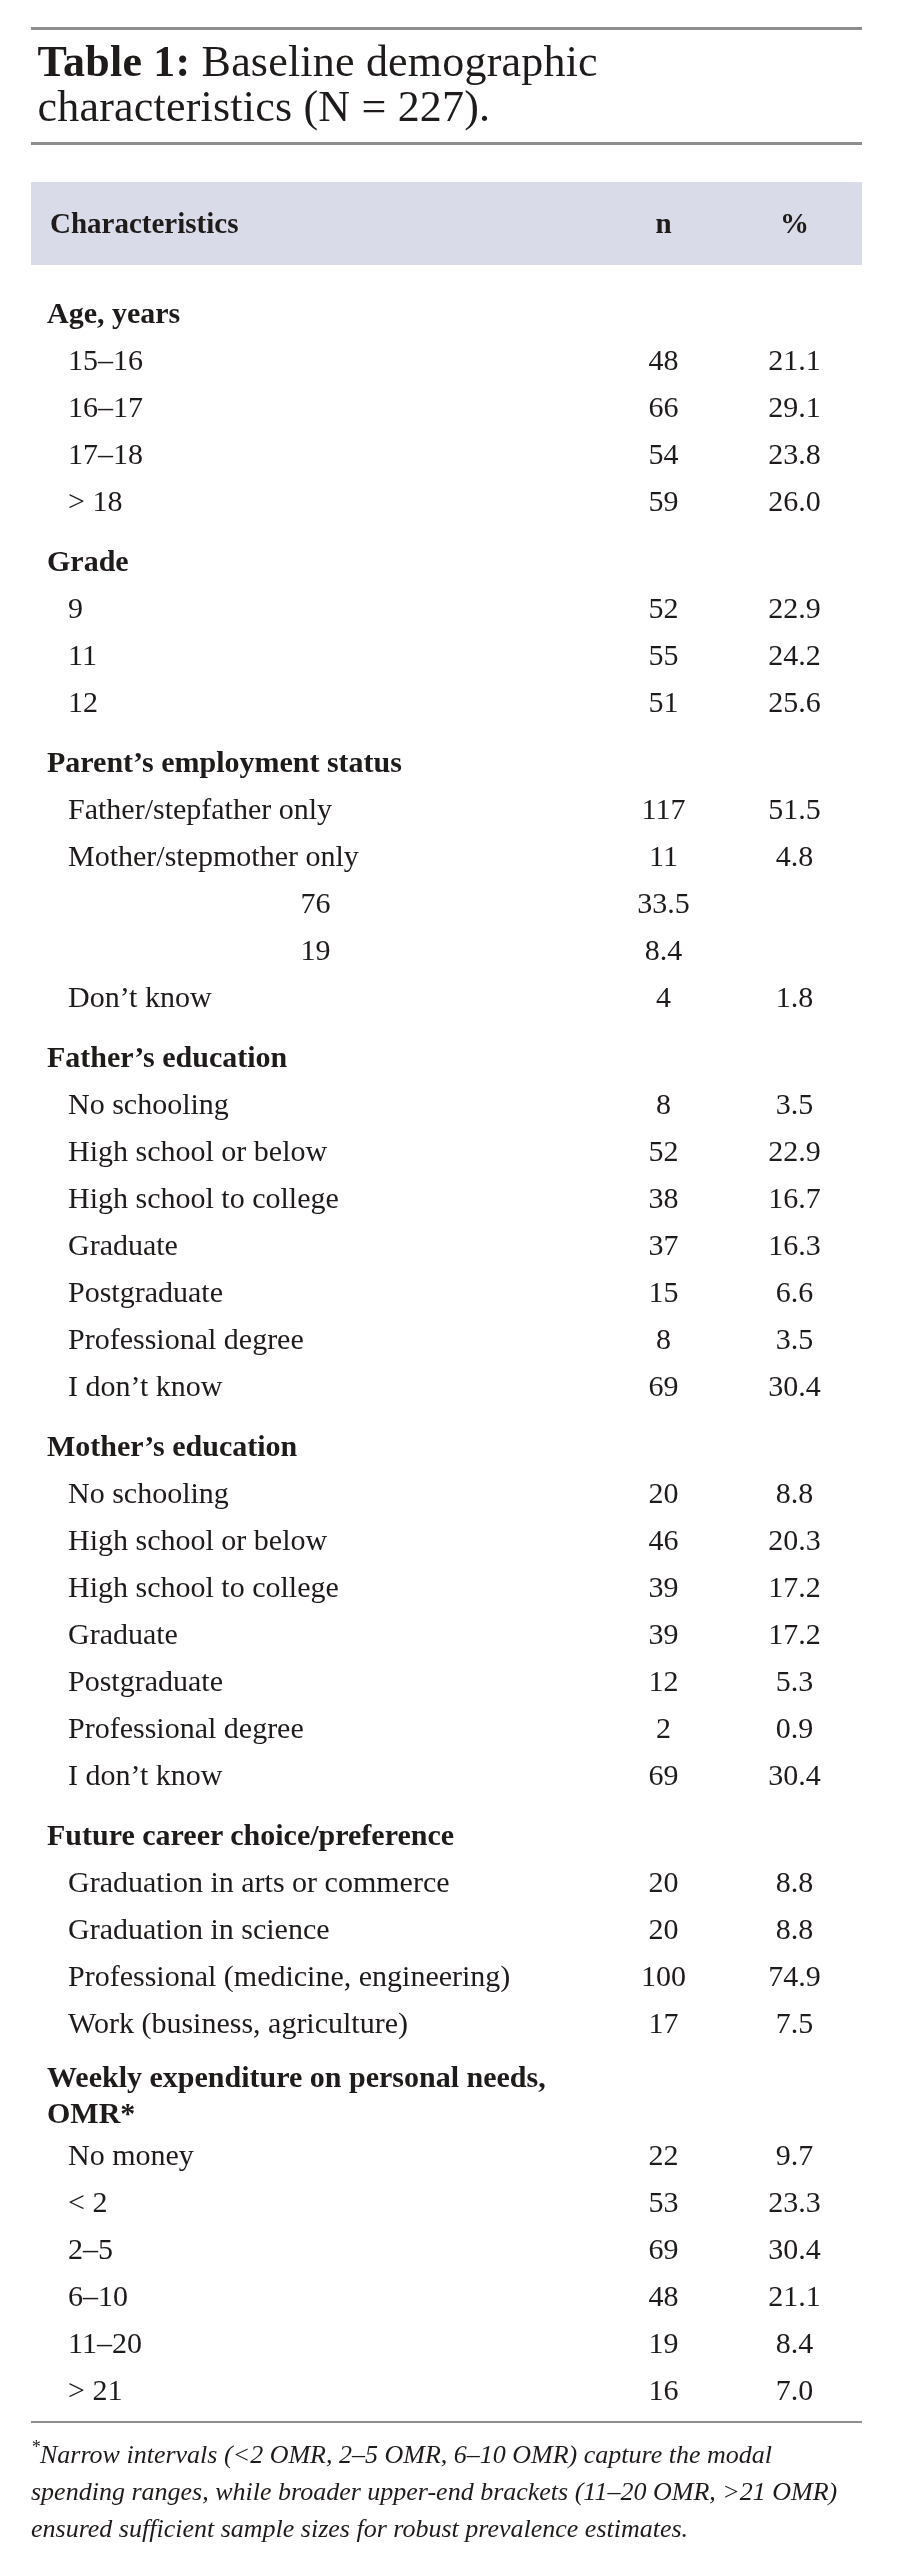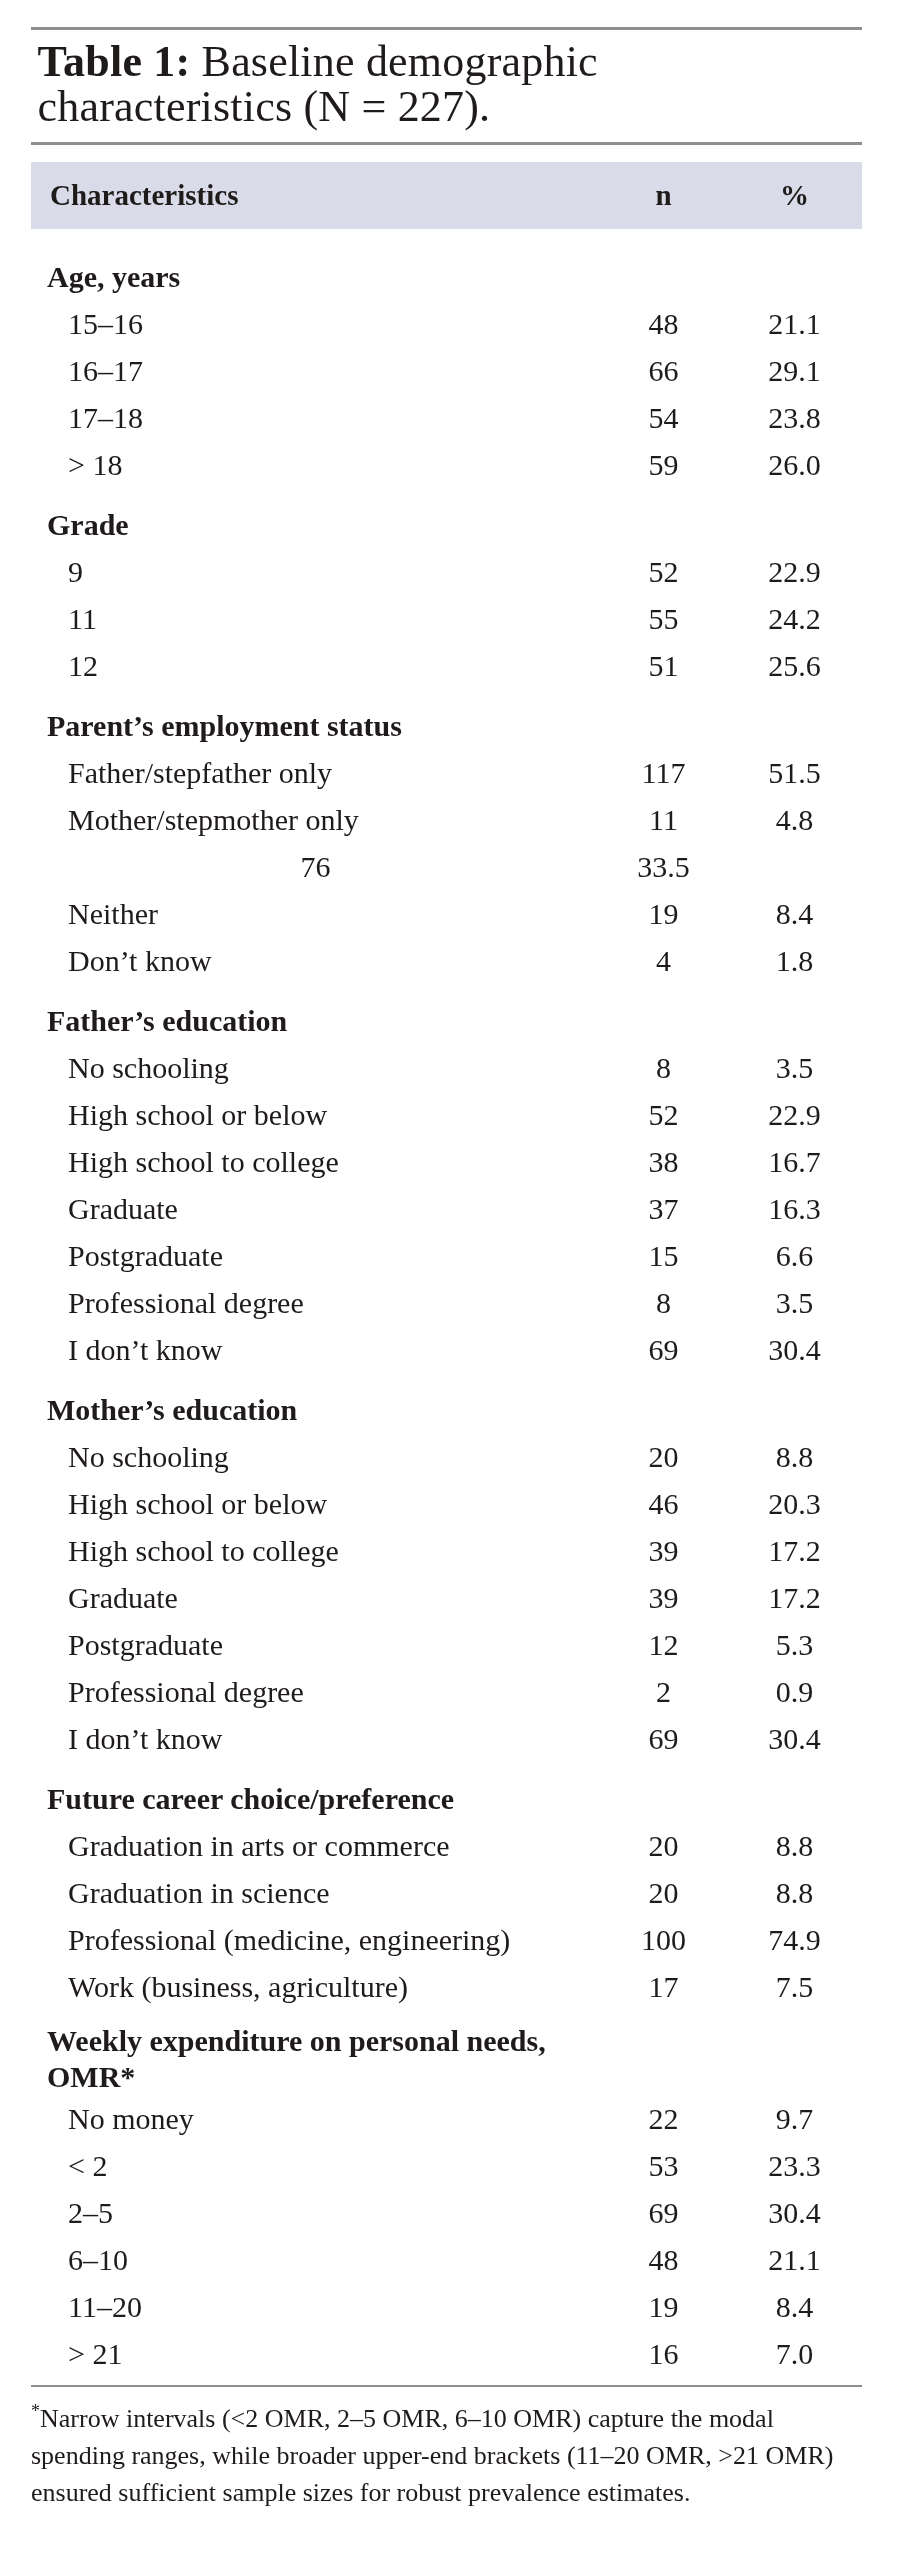--- a/index.html
+++ b/index.html
@@ -22,40 +22,41 @@
   .rule-bottom{margin-top:7.5px;}
 
   .caption{
     margin:9.4px 0 0 6.6px;
     font-size:44px;line-height:45px;
     letter-spacing:0.2px;
   }
   .caption-label{font-weight:bold;}
 
   .head-band{
-    margin-top:17px;height:67px;background:var(--band);
+    margin-top:37px;height:83px;background:var(--band);
     display:grid;grid-template-columns:1fr 127px 135px;align-items:center;
     font-weight:bold;font-size:29px;
   }
   .head-band .col-label{padding-left:19px;}
   .col-n,.col-pct{text-align:center;}
 
   #table-body{padding-top:11.2px;}
   .row{
     display:grid;grid-template-columns:1fr 127px 135px;
     align-items:center;min-height:47px;
     font-size:30px;line-height:36px;
   }
   .row .cell-n,.row .cell-pct{text-align:center;}
   .section-header{margin-top:13px;font-weight:bold;}
   .section-header .cell-label{padding-left:16px;max-width:544px;}
   .item-row .cell-label{padding-left:37px;}
 
   .footnote{
     margin:13px 0 0 0;
+    font-style:italic;
     font-size:26px;line-height:37px;
   }
   .footnote sup{font-size:18px;line-height:0;}
 </style>
 </head>
 <body>
 
 <div class="page">
 
   <div class="rule rule-top"></div>
@@ -129,21 +130,20 @@
       <div class="row item-row">
         <div class="cell cell-label">Mother/stepmother only</div>
         <div class="cell cell-n">11</div>
         <div class="cell cell-pct">4.8</div>
       </div>
       <div class="row item-row">
         <div class="cell cell-n">76</div>
         <div class="cell cell-pct">33.5</div>
       </div>
       <div class="row item-row">
-        <div class="cell cell-label">Neither</div>
         <div class="cell cell-n">19</div>
         <div class="cell cell-pct">8.4</div>
       </div>
       <div class="row item-row">
         <div class="cell cell-label">Don’t know</div>
         <div class="cell cell-n">4</div>
         <div class="cell cell-pct">1.8</div>
       </div>
       <div class="row section-header">
         <div class="cell cell-label">Father’s education</div>

